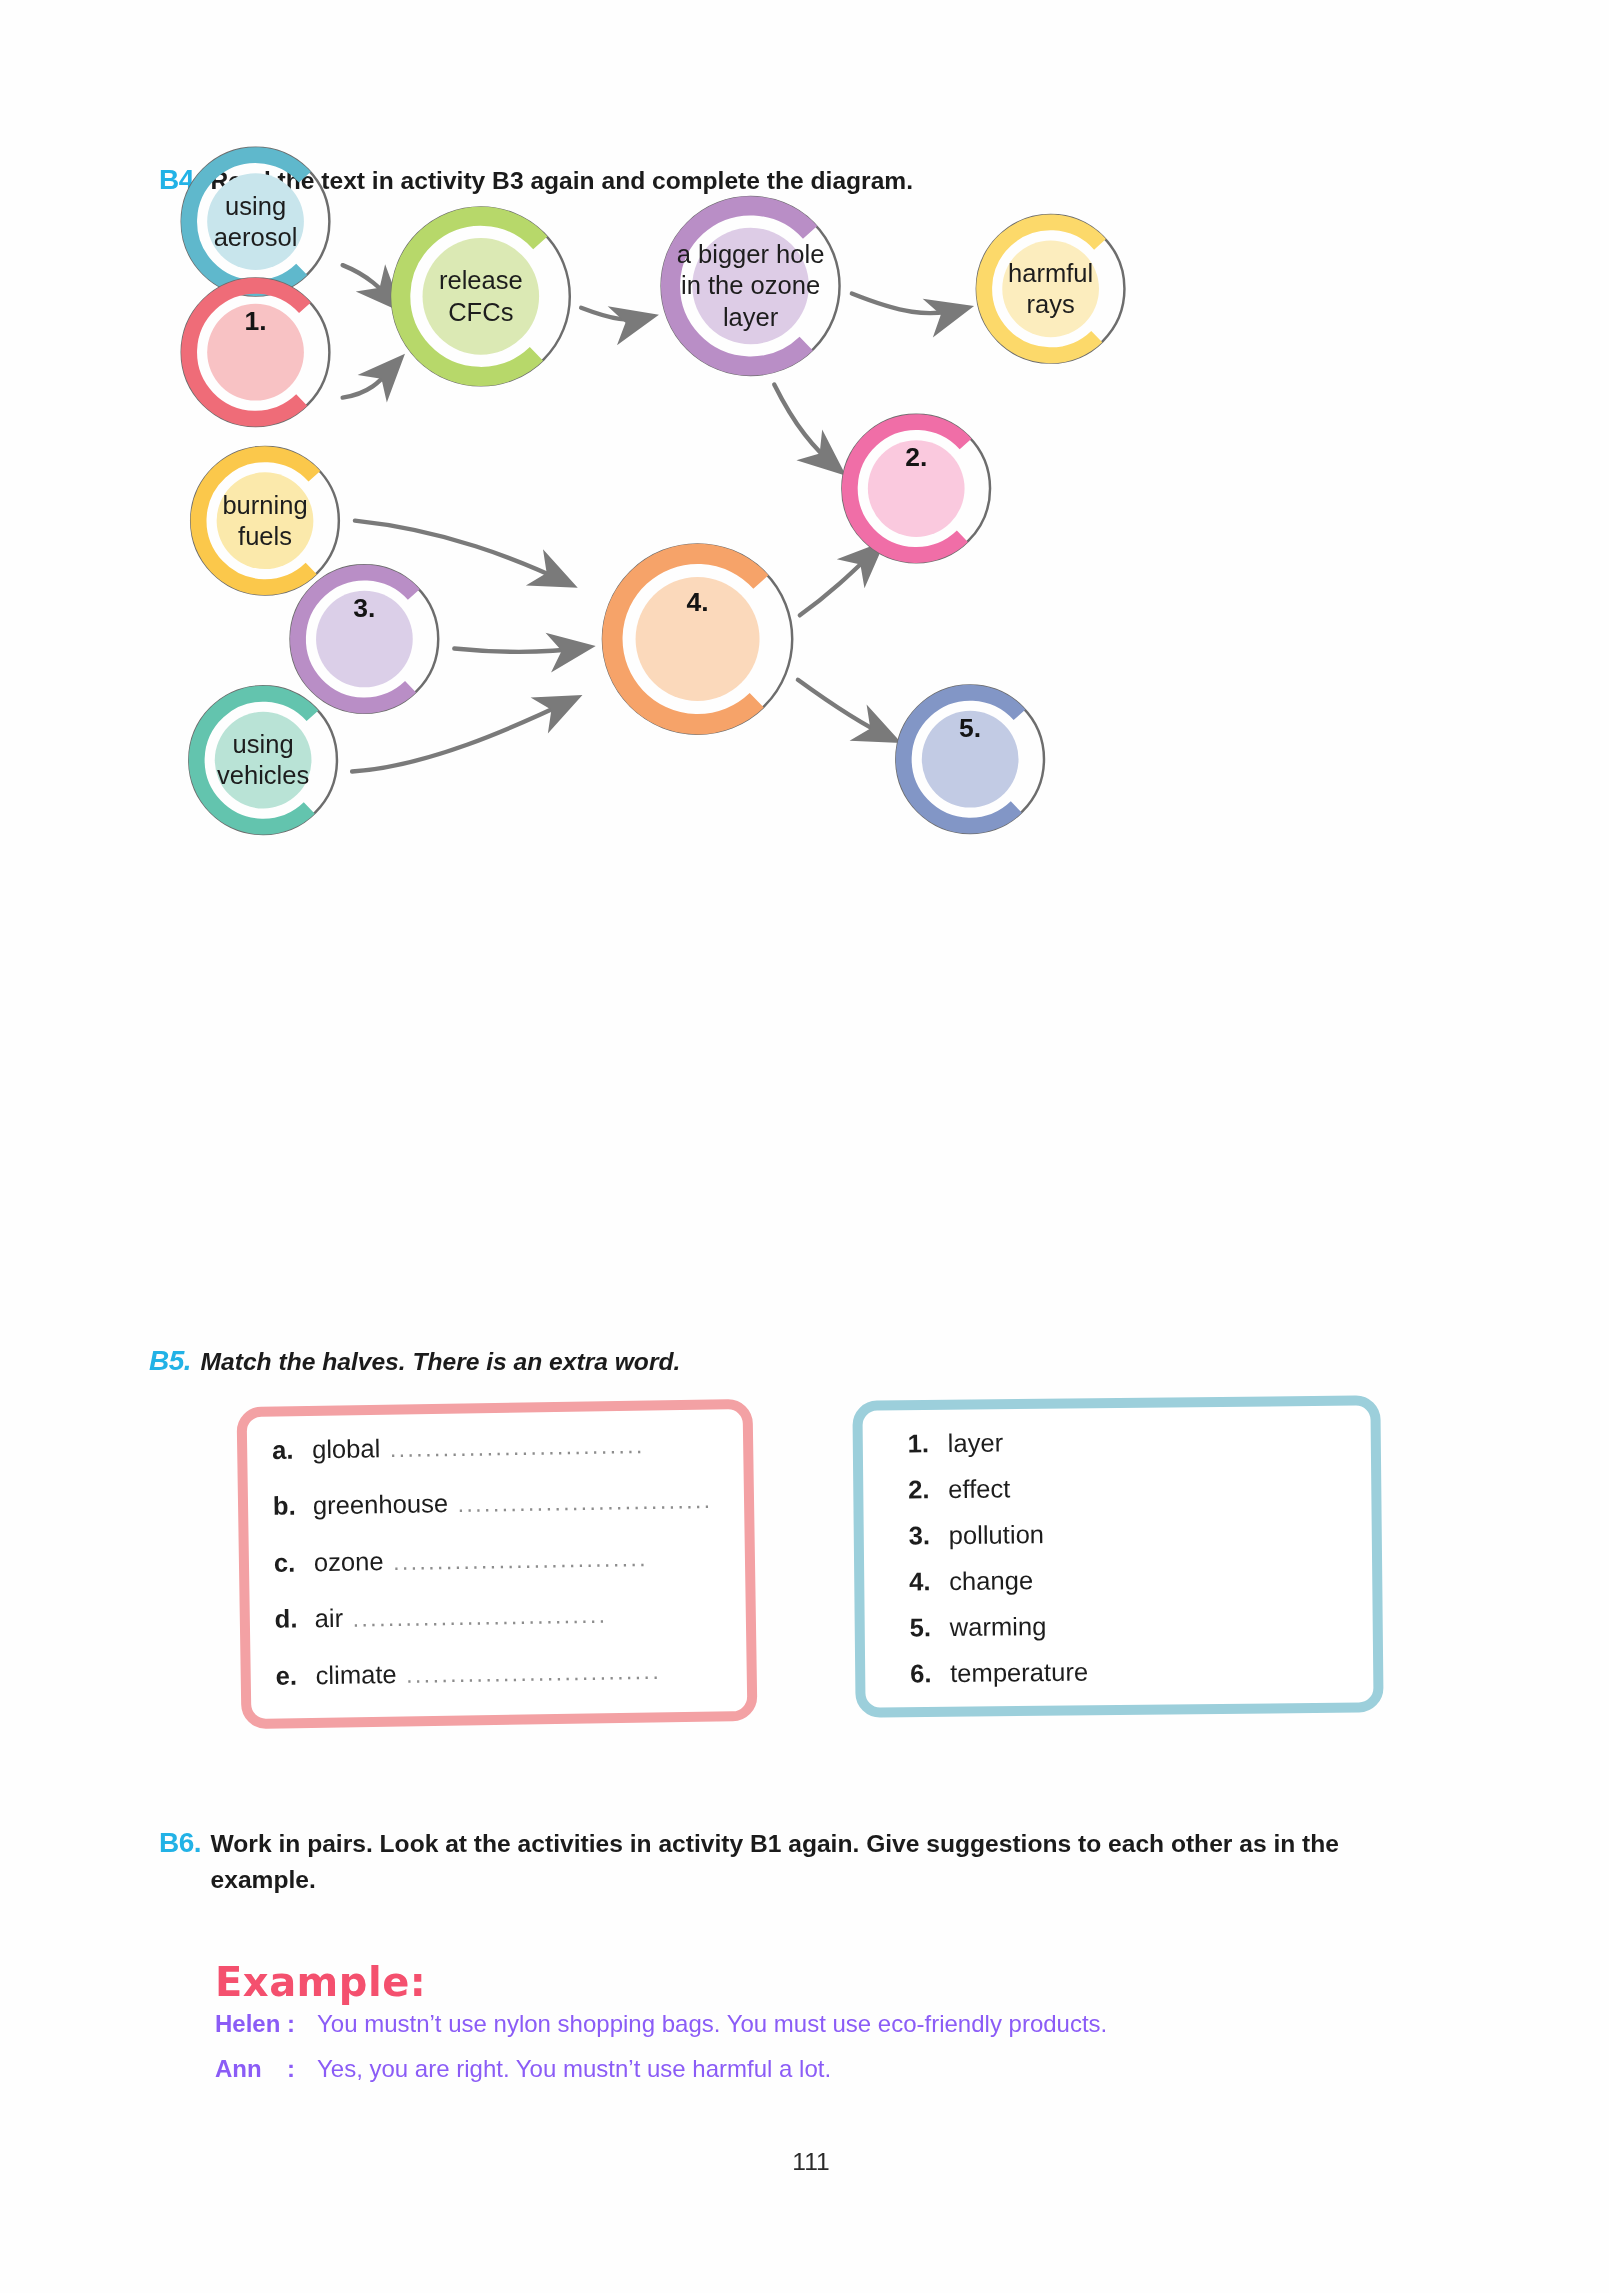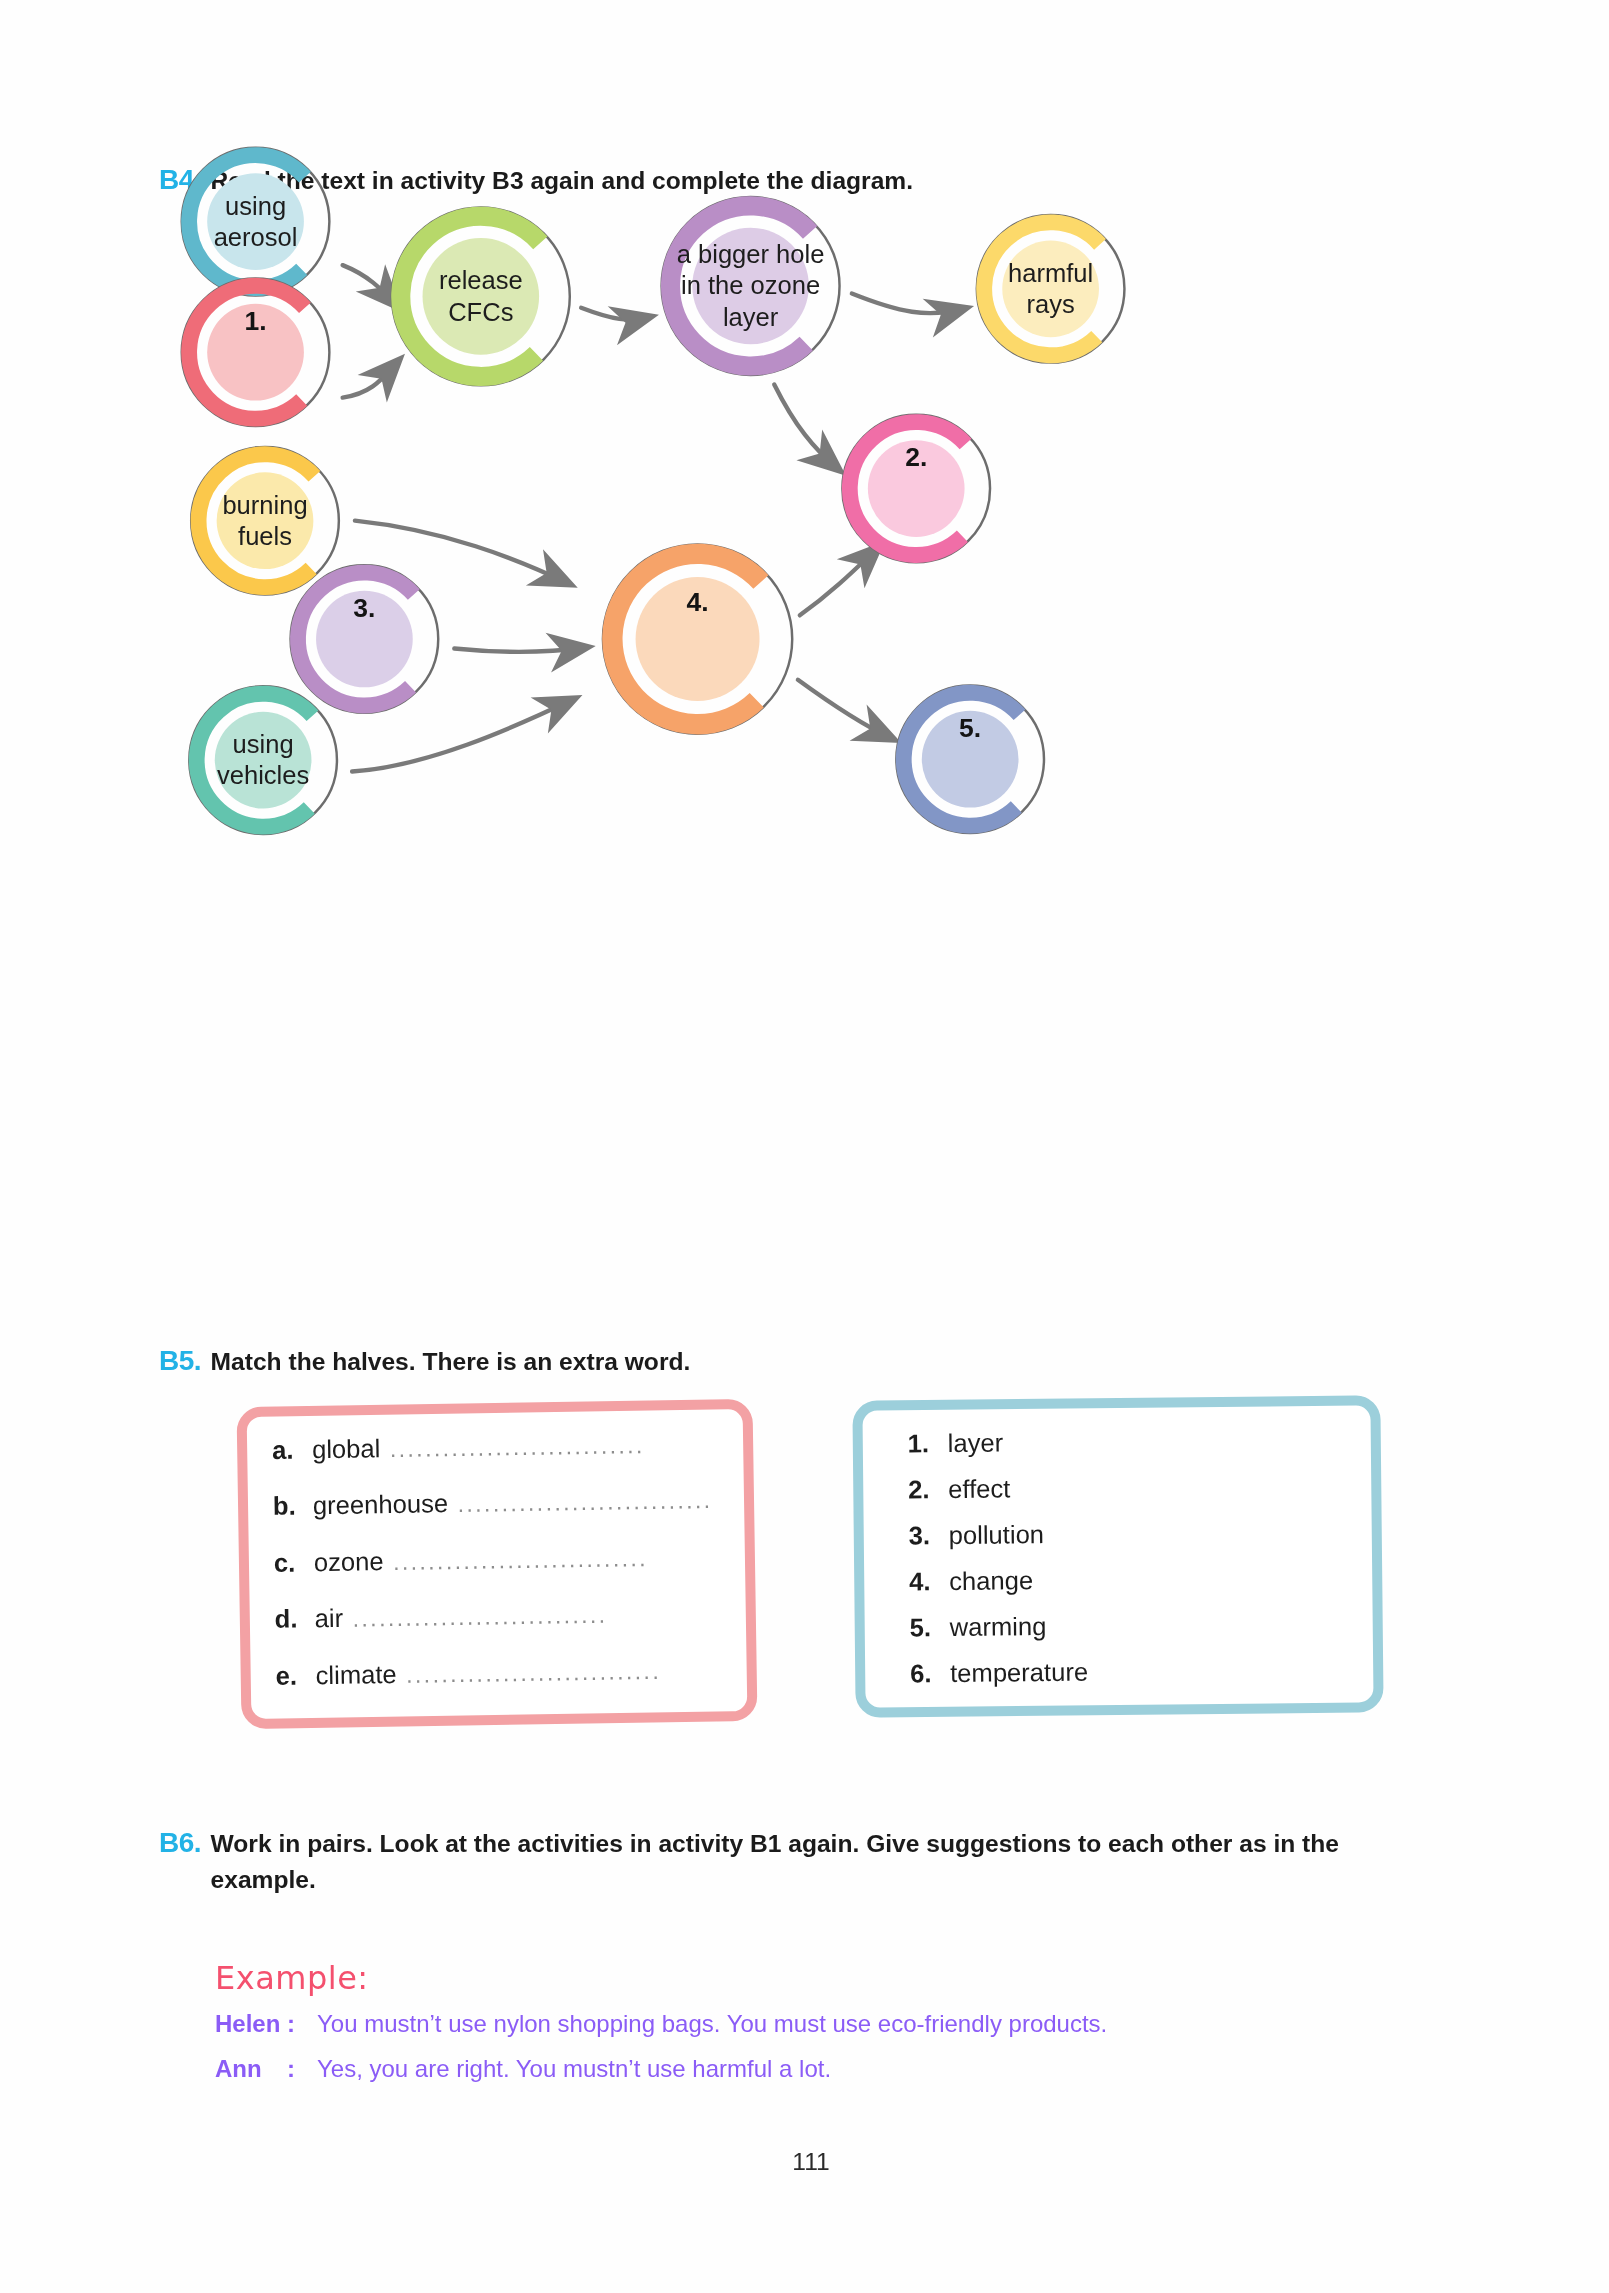--- a/index.html
+++ b/index.html
@@ -131,22 +131,22 @@
     font-size: 23px;
     letter-spacing: 2.4px;
     overflow: hidden;
   }
 
   
   #example-label {
     position: absolute;
     left: 215px;
     top: 1959px;
-    font-size: 32px;
-    font-weight: normal;
+    font-size: 40px;
+    font-weight: bold;
     color: #f4506e;
     letter-spacing: 0.5px;
     font-family: "DejaVu Sans", sans-serif;
   }
   .dialog-row {
     position: absolute;
     display: flex;
     align-items: baseline;
     font-size: 24px;
     color: #8b5cf6;
@@ -271,21 +271,21 @@
         </g>
         <g>
           <circle cx="1025" cy="652" r="78" fill="none" stroke="#6d6d6d" stroke-width="2.6"></circle>
           <path d="M1077.17,605.03 A70.20,70.20 0 1 0 1073.77,702.50" fill="none" stroke="#8296c6" stroke-width="16.77" stroke-linecap="butt"></path>
           <circle cx="1025" cy="652" r="51.09" fill="#c2cbe4"></circle>
           <text x="1025" text-anchor="middle" class="node-number" y="628.60"><tspan x="1025">5.</tspan></text>
         </g>
       </g>
   </svg>
 
-  <div class="activity-head" id="head-b5" style="left:159px; top:1344px;">
+  <div class="activity-head" id="head-b5" style="left:149px; top:1344px;font-style:italic;">
     <span class="act-code">B5.</span>
     <span class="act-text">Match the halves. There is an extra word.</span>
   </div>
 
   <div class="match-box" id="box-left"></div>
   <ul class="match-list" id="list-left">
       <li class="match-item">
         <span class="item-key">a.</span>
         <span class="item-word">global</span>
         <span class="dots">.............................</span>

